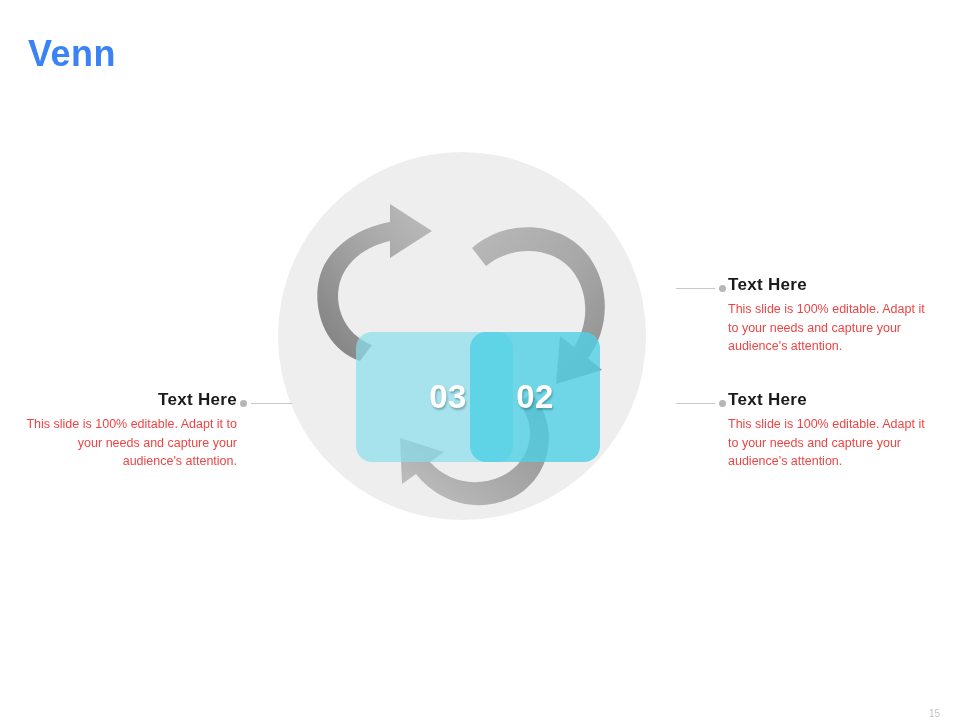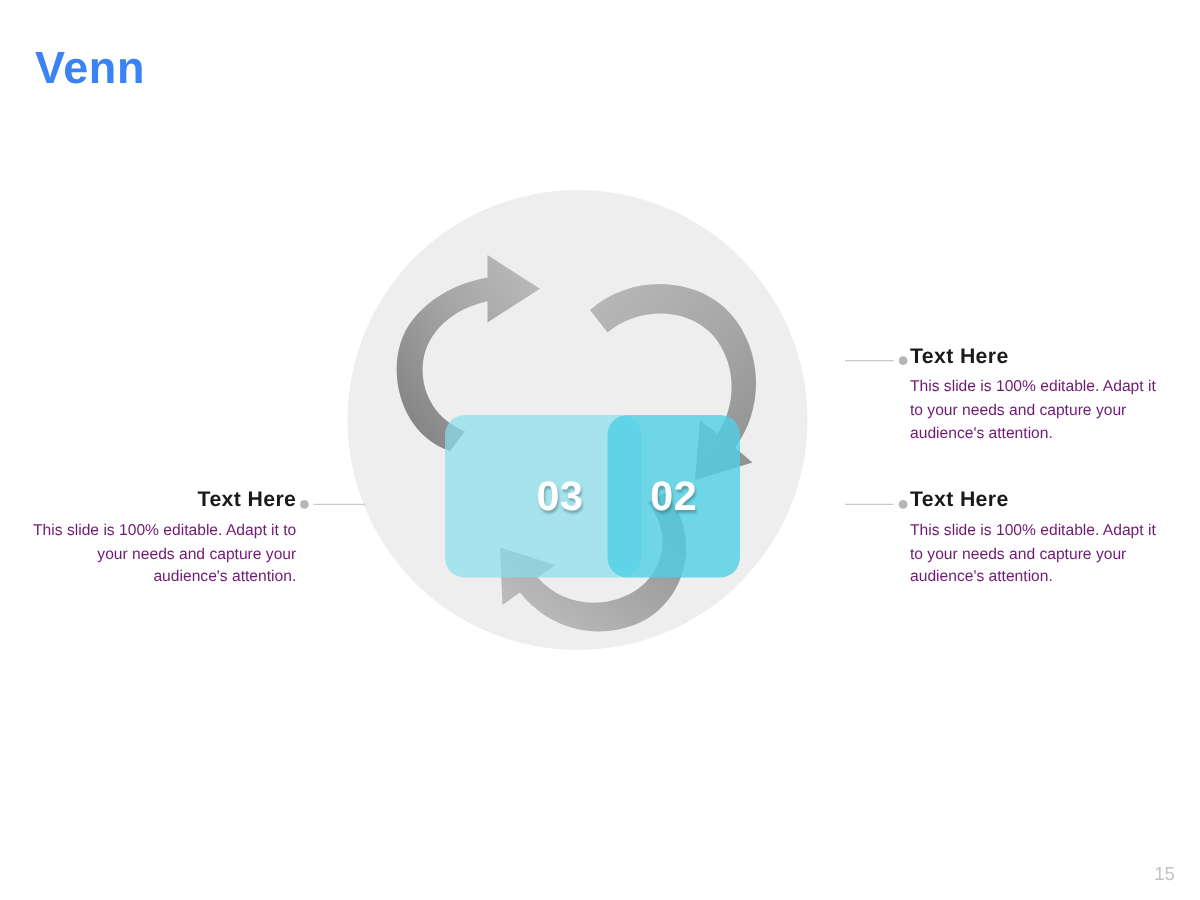--- a/index.html
+++ b/index.html
@@ -77,23 +77,23 @@
   }
   .sq-01 {
     left: 140px;
     top: 70px;
     width: 130px;
     height: 130px;
     background: rgba(70,81,118,0.88);
     z-index: 3;
   }
   .sq-02 {
-    left: 208px;
+    left: 192px;
     top: 180px;
-    width: 106px;
+    width: 130px;
     height: 130px;
     background: rgba(77,208,229,0.80);
     z-index: 2;
   }
   .sq-03 {
     left: 78px;
     top: 180px;
     width: 130px;
     height: 130px;
     background: rgba(135,222,236,0.70);
@@ -108,21 +108,21 @@
     font-size: 17px;
     font-weight: bold;
     color: #1a1a1a;
     letter-spacing: 0.3px;
     margin: 0 0 5px 0;
     white-space: nowrap;
   }
   .callout-b {
     font-size: 12.5px;
     line-height: 1.48;
-    color: #701a75;
+    color: #ef4444;
     margin: 0;
   }
   .callout-right { width: 210px; text-align: left; }
   .callout-left  { width: 215px; text-align: right; }
 
   .callout-r1 { left: 728px; top: 275px; }
   .callout-r2 { left: 728px; top: 390px; }
   .callout-l1 { left: 22px;  top: 390px; }
 
   
@@ -147,22 +147,22 @@
   .conn-r1 { left: 676px; top: 283px; width: 50px; }
   .conn-r2 { left: 676px; top: 398px; width: 50px; }
   .conn-l1 { left: 240px; top: 398px; width: 52px; }
   .conn-r1 .conn-dot, .conn-r2 .conn-dot { margin-left: 4px; }
   .conn-l1 .conn-dot { margin-right: 4px; }
 
   
   .page-num {
     position: absolute;
     right: 20px;
-    bottom: 12px;
-    font-size: 15px;
+    bottom: 1px;
+    font-size: 10px;
     color: #c3c3c3;
   }
 </style>
 </head>
 <body>
 
 <div class="slide-title">Venn</div>
 
 <div class="diagram">
 

